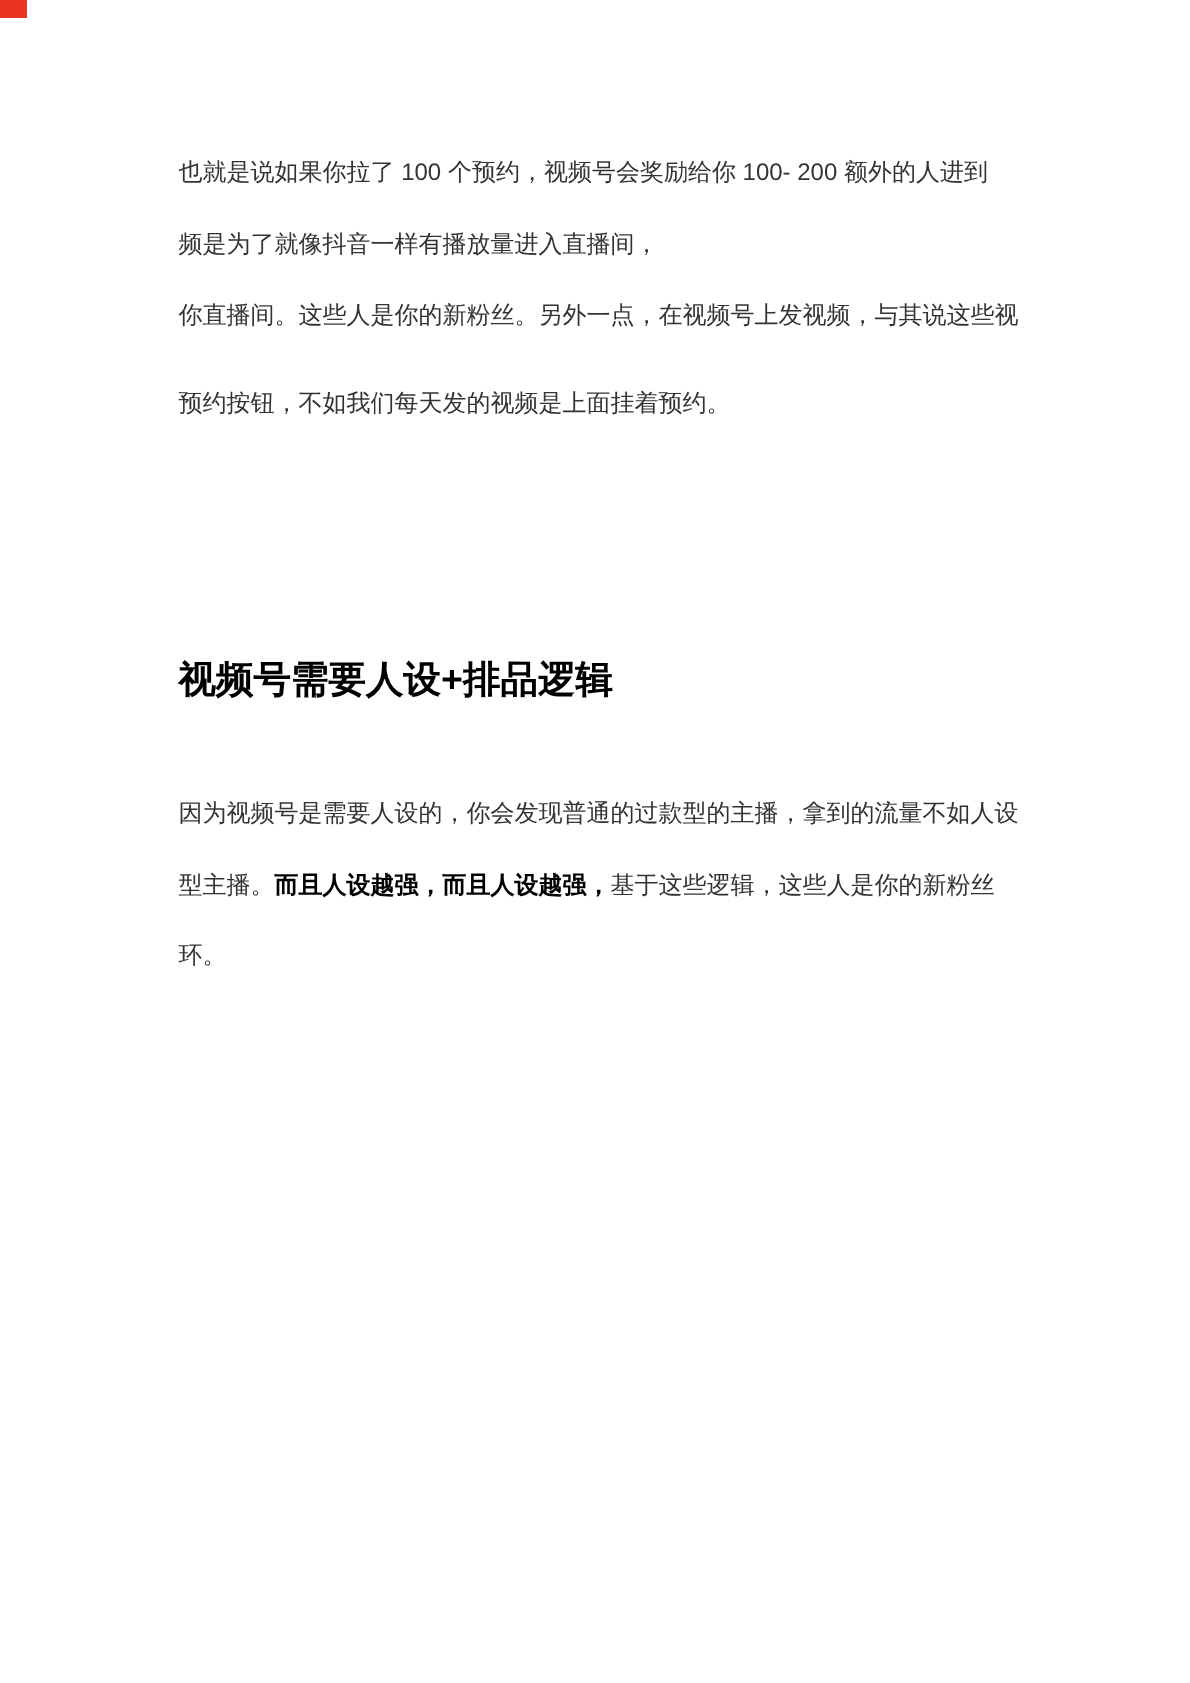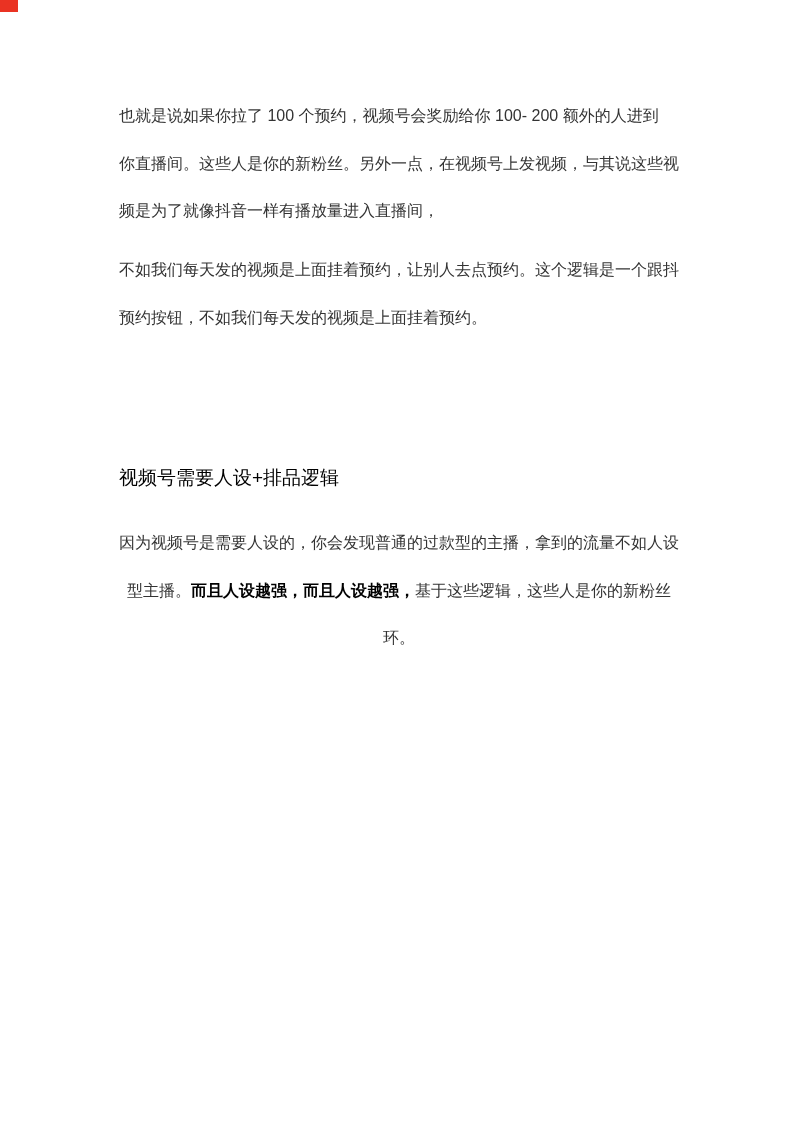--- a/index.html
+++ b/index.html
@@ -32,58 +32,57 @@
   }
   .para {
     position: absolute;
     left: 0;
     width: 100%;
     line-height: 47.5px;
     font-weight: normal;
   }
   .para-1 { top: 92px; }
   .para-2 { top: 246px; }
-  .para-3 { top: 519px; text-align: center; }
+  .para-3 { top: 519px; }
   .line {
     display: block;
     white-space: pre;
   }
   .heading {
     position: absolute;
     left: 0;
-    top: 464px;
+    top: 440px;
     width: 100%;
-    font-size: 19px;
+    font-size: 25px;
     line-height: 27px;
-    font-weight: normal;
+    font-weight: bold;
     color: var(--heading-color, #000000);
     white-space: pre;
   }
   .bold-inline {
     font-weight: bold;
     color: var(--heading-color, #000000);
   }
 </style>
 </head>
 <body>
 
 <div class="page">
 
   <div class="corner-marker"></div>
 
   <div class="content">
 
     <p class="para para-1">
       <span class="line">也就是说如果你拉了 100 个预约，视频号会奖励给你 100- 200 额外的人进到</span>
+      <span class="line">频是为了就像抖音一样有播放量进入直播间，</span>
       <span class="line">你直播间。这些人是你的新粉丝。另外一点，在视频号上发视频，与其说这些视</span>
-      <span class="line">频是为了就像抖音一样有播放量进入直播间，</span>
     </p>
 
     <p class="para para-2">
-      <span class="line">不如我们每天发的视频是上面挂着预约，让别人去点预约。这个逻辑是一个跟抖</span>
       <span class="line">预约按钮，不如我们每天发的视频是上面挂着预约。</span>
     </p>
 
     <h2 class="heading">视频号需要人设+排品逻辑</h2>
 
     <p class="para para-3">
       <span class="line">因为视频号是需要人设的，你会发现普通的过款型的主播，拿到的流量不如人设</span>
       <span class="line"><span>型主播。</span><span class="bold-inline">而且人设越强，而且人设越强，</span><span>基于这些逻辑，这些人是你的新粉丝</span></span>
       <span class="line">环。</span>
     </p>

